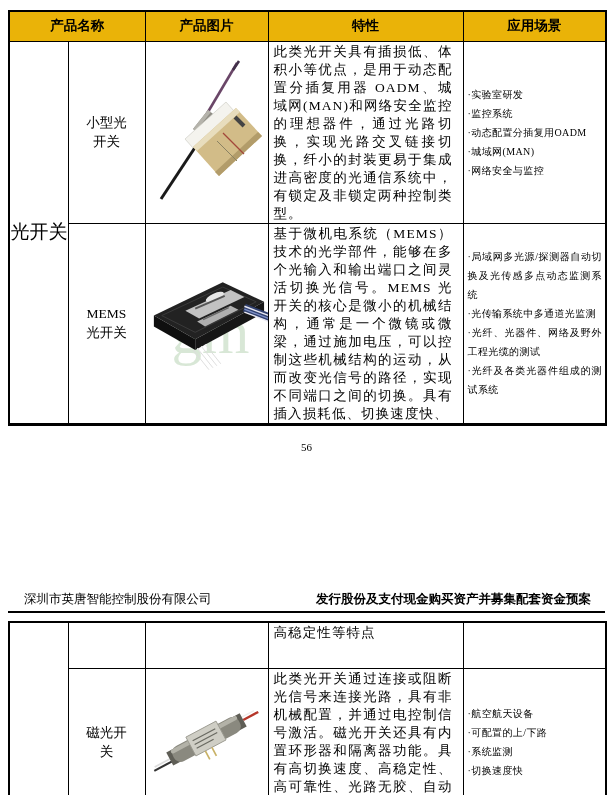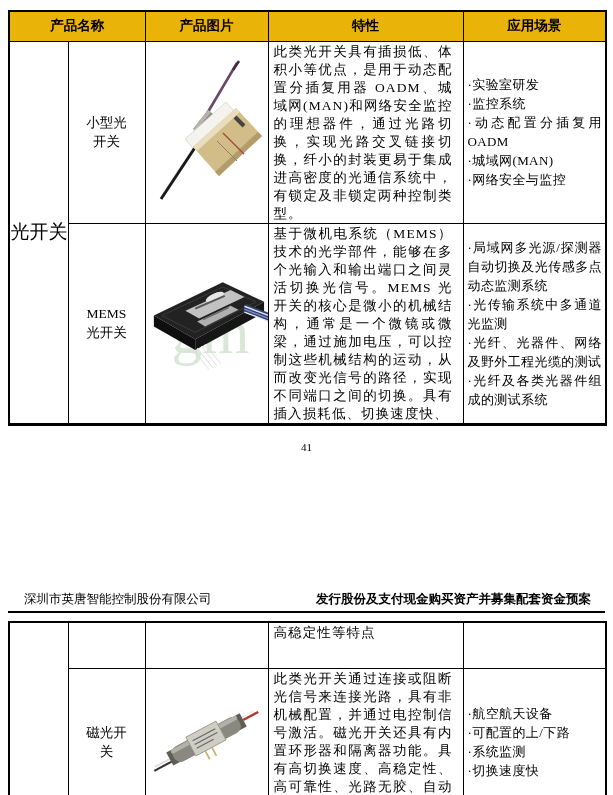--- a/index.html
+++ b/index.html
@@ -19,21 +19,21 @@
   td.cat-cell { text-align:right; font-size:19px; }
   td.name-cell { text-align:center; font-size:13.5px; }
   .name-inner { display:inline-block; width:44px; text-align:center; line-height:19px; }
 
   td.img-cell { text-align:center; vertical-align:middle; background:#fff; }
 
   td.feat-cell { vertical-align:top; font-size:13.5px; line-height:18px;
                  text-align:justify; text-justify:inter-ideograph;
                  letter-spacing:1.1px; padding:1px 10px 0 5px; }
 
-  td.apps-cell { vertical-align:middle; font-size:13px; line-height:19px;
+  td.apps-cell { vertical-align:middle; font-size:10px; line-height:19px;
                  letter-spacing:0.4px; padding:0 3px 0 4px; }
   .app-item { text-align:justify; text-justify:inter-ideograph; }
 
   .page-number { width:597px; margin-left:8px; text-align:center; font-size:11px; margin-top:15px; }
 
   .doc-header { width:597px; margin-left:8px; margin-top:138px;
                 display:flex; justify-content:space-between; align-items:flex-end;
                 border-bottom:2px solid #000; padding:0 14px 3px 16px;
                 font-size:12.5px;gap:24px; }
   .doc-header .right { font-weight:bold; }
@@ -121,21 +121,21 @@
       <td class="apps-cell">
         <div class="app-item">·局域网多光源/探测器自动切换及光传感多点动态监测系统</div>
         <div class="app-item">·光传输系统中多通道光监测</div>
         <div class="app-item">·光纤、光器件、网络及野外工程光缆的测试</div>
         <div class="app-item">·光纤及各类光器件组成的测试系统</div>
       </td>
     </tr>
   </tbody>
     </table>
 
-  <div class="page-number">41</div>
+  <div class="page-number">56</div>
 
   <div class="doc-header">
     <span class="left">深圳市英唐智能控制股份有限公司</span>
     <span class="right">发行股份及支付现金购买资产并募集配套资金预案</span>
   </div>
 
   <table class="doc bot-table">
     <colgroup>
         <col style="width:59px">
         <col style="width:77px">

